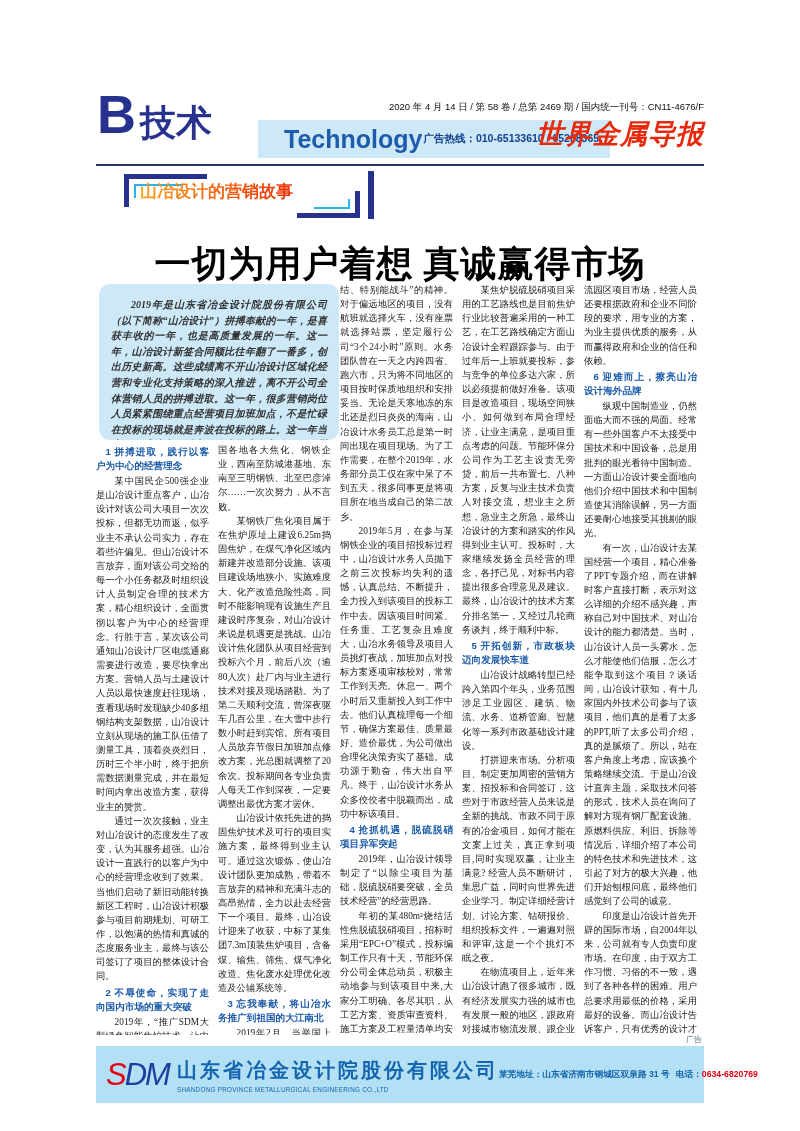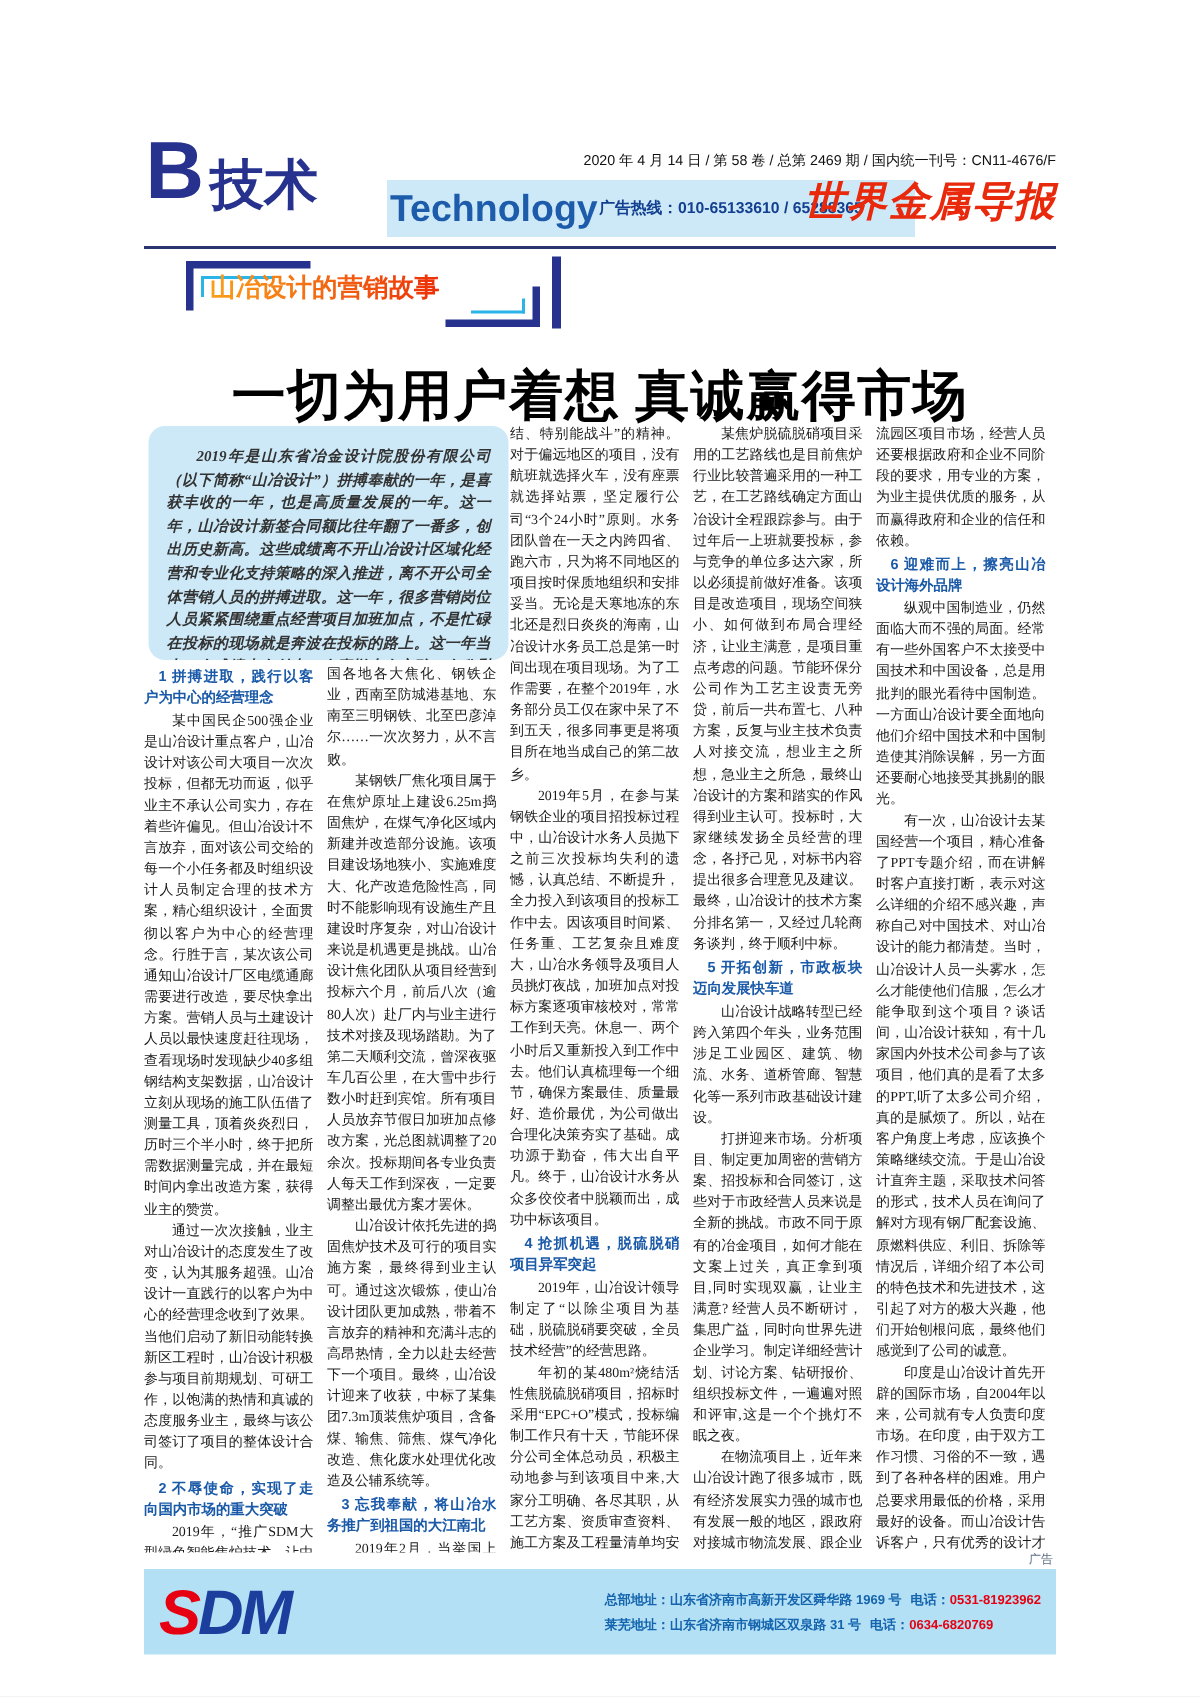--- a/index.html
+++ b/index.html
@@ -4,21 +4,21 @@
 <style>
   html,body{margin:0;padding:0;background:#e9e9e9;}
   .page{position:relative;width:800px;height:1131px;background:#ffffff;margin:0 auto;overflow:hidden;
         font-family:"Liberation Serif",serif;}
   
   .b-block{position:absolute;left:97px;top:90px;display:flex;align-items:flex-end;color:#26328e;}
   .b-letter{font-family:"Liberation Sans",sans-serif;font-weight:bold;font-size:54px;line-height:48px;}
   .b-cn{font-family:"Liberation Sans",sans-serif;font-weight:bold;font-size:36px;line-height:30px;margin-left:4px;}
   .dateline{position:absolute;right:96px;top:101px;font-size:9.5px;color:#111;font-family:"Liberation Sans",sans-serif;}
   .tech-bar{position:absolute;left:258px;top:120px;width:352px;height:38px;background:#cde9f7;
-            display:flex;align-items:center;padding-left:2px;box-sizing:border-box;}
+            display:flex;align-items:center;padding-left:26px;box-sizing:border-box;}
   .tech-word{font-family:"Liberation Sans",sans-serif;font-weight:bold;font-size:25px;color:#1d5bab;}
   .hotline{font-family:"Liberation Sans",sans-serif;font-weight:bold;font-size:10.5px;color:#123f8f;margin-left:1px;}
   .masthead{position:absolute;right:96px;top:116px;font-family:"DejaVu Serif",serif;font-style:italic;
             font-weight:bold;font-size:27px;color:#e8290c;letter-spacing:1px;}
   .head-rule{position:absolute;left:96px;top:164px;width:608px;height:2px;background:#2a3570;}
   
   .kicker{position:absolute;left:96px;top:171px;width:250px;height:48px;margin-left:28px;}
   .k-tl{position:absolute;left:0;top:3px;width:78px;height:28px;border-top:5px solid #26328e;border-left:5px solid #26328e;}
   .k-tl-i{position:absolute;left:10px;top:13px;width:46px;height:12px;border-top:2px solid #2bb4e8;border-left:2px solid #2bb4e8;}
   .k-br{position:absolute;right:14px;bottom:1px;width:58px;height:22px;border-bottom:5px solid #26328e;border-right:5px solid #26328e;}
@@ -39,21 +39,21 @@
   .col-2,.col-3,.col-4{top:283px;height:752px;}
   .col-0{left:96px;} .col-1{left:218px;} .col-2{left:340px;} .col-3{left:462px;} .col-4{left:584px;}
   .p{text-indent:2em;}
   .p.noindent{text-indent:0;}
   .h{color:#1a5aa8;font-weight:bold;font-family:"Liberation Sans",sans-serif;font-size:9.6px;text-indent:1em;
      margin:2px 0 1px 0;line-height:14px;}
   
   .ad-label{position:absolute;right:98px;top:1034px;font-size:8px;color:#5b6f85;font-family:"Liberation Sans",sans-serif;margin-left:36px;}
   .footer{position:absolute;left:96px;top:1046px;width:608px;height:57px;background:#b3e0f4;display:flex;
           align-items:center;padding:0 10px;box-sizing:border-box;font-family:"Liberation Sans",sans-serif;}
-  .sdm{font-weight:bold;font-style:italic;font-size:42px;letter-spacing:-2px;line-height:1;}
+  .sdm{font-weight:normal;font-style:italic;font-size:31px;letter-spacing:-2px;line-height:1;}
   .sdm .s{color:#e60012;} .sdm .dm{color:#1c3f9e;}
   .company{margin-left:8px;}
   .company-cn{font-size:20px;color:#1464ae;letter-spacing:3px;font-weight:600;white-space:nowrap;}
   .company-en{font-size:6.3px;color:#1464ae;letter-spacing:0.3px;margin-top:2px;}
   .addr{margin-left:auto;font-weight:bold;font-size:8.7px;color:#1464ae;line-height:1.95;white-space:nowrap;}
   .addr .tel-l{margin-left:6px;}
   .addr .tel{color:#e60012;}
 </style>
 </head>
 <body>
@@ -123,23 +123,24 @@
       <div class="p">有一次，山冶设计去某国经营一个项目，精心准备了PPT专题介绍，而在讲解时客户直接打断，表示对这么详细的介绍不感兴趣，声称自己对中国技术、对山冶设计的能力都清楚。当时，山冶设计人员一头雾水，怎么才能使他们信服，怎么才能争取到这个项目？谈话间，山冶设计获知，有十几家国内外技术公司参与了该项目，他们真的是看了太多的PPT,听了太多公司介绍，真的是腻烦了。所以，站在客户角度上考虑，应该换个策略继续交流。于是山冶设计直奔主题，采取技术问答的形式，技术人员在询问了解对方现有钢厂配套设施、原燃料供应、利旧、拆除等情况后，详细介绍了本公司的特色技术和先进技术，这引起了对方的极大兴趣，他们开始刨根问底，最终他们感觉到了公司的诚意。</div>
       <div class="p">印度是山冶设计首先开辟的国际市场，自2004年以来，公司就有专人负责印度市场。在印度，由于双方工作习惯、习俗的不一致，遇到了各种各样的困难。用户总要求用最低的价格，采用最好的设备。而山冶设计告诉客户，只有优秀的设计才能真正帮到他们，选择合适的设备比选择价格便宜的设备对工厂的连续稳定运转更有利。通过多次沟通，大多数业主会接受这一观点。山冶设计不断开拓印度市场，在当地各大钢企树立了SDM的品牌形象。</div>
     </div>
 
   <div class="ad-label">广告</div>
 
   <div class="footer">
     <div class="sdm">
       <span class="s">S</span><span class="dm">DM</span>
     </div>
+    <div class="company">
+      <div class="company-cn">山东省冶金设计院股份有限公司</div>
+      <div class="company-en">SHANDONG PROVINCE METALLURGICAL ENGINEERING CO.,LTD</div>
+    </div>
     <div class="addr">
-      <div class="row">
-        <span class="lbl">总部地址：</span><span class="adr">山东省济南市高新开发区舜华路 1969 号</span><span class="lbl tel-l">电话：</span><span class="tel">0531-81923962</span>
-      </div>
       <div class="row">
         <span class="lbl">莱芜地址：</span><span class="adr">山东省济南市钢城区双泉路 31 号</span><span class="lbl tel-l">电话：</span><span class="tel">0634-6820769</span>
       </div>
     </div>
   </div>
 
 </div>
 
 </body></html>

